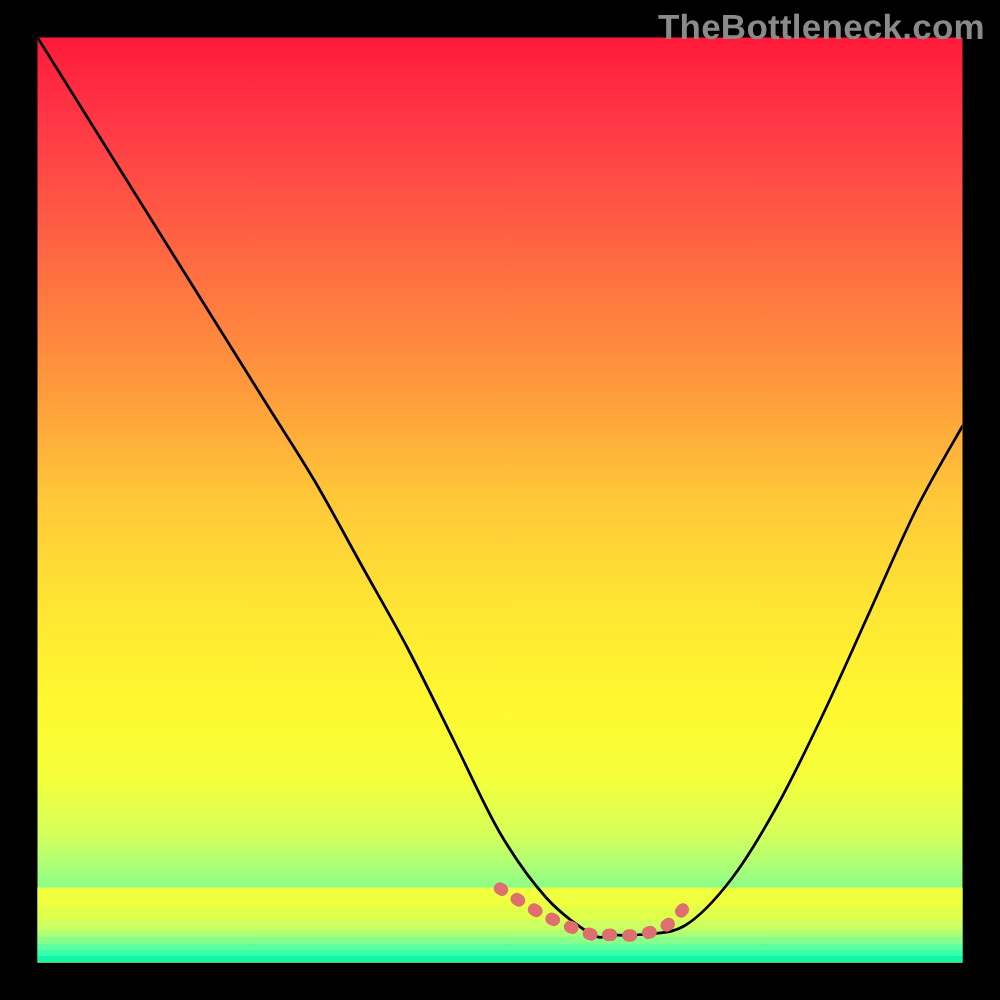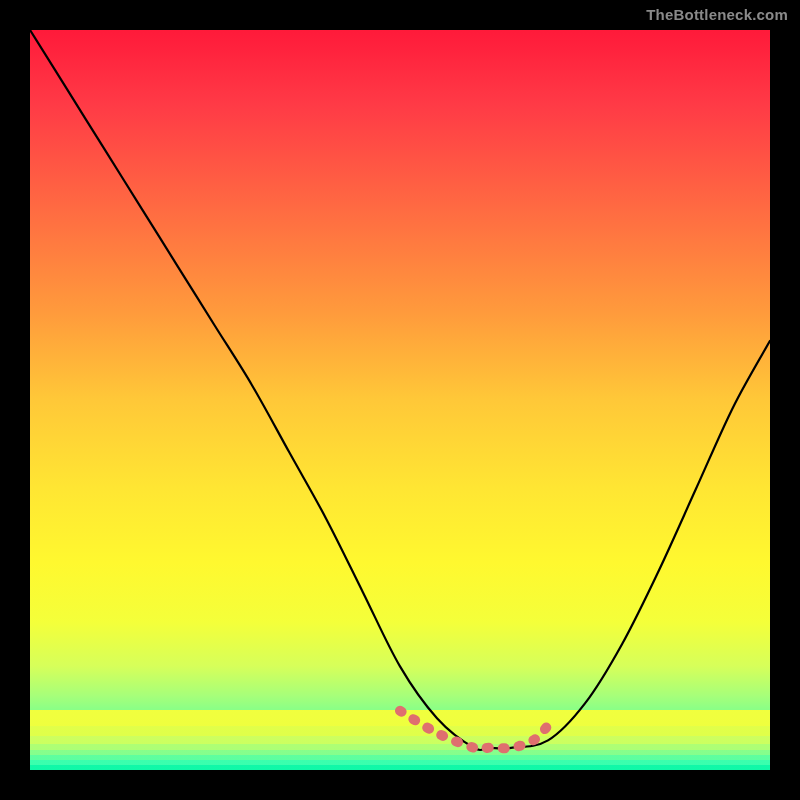--- a/index.html
+++ b/index.html
@@ -15,21 +15,21 @@
     position: relative;
     width: 800px;
     height: 800px;
     background: #000;
   }
   .watermark {
     position: absolute;
     top: 6px;
     right: 12px;
     color: #8a8a8a;
-    font-size: 15px;
+    font-size: 28px;
     font-weight: 600;
     letter-spacing: 0.2px;
     z-index: 10;
     user-select: none;
   }
   .chart-frame {
     position: absolute;
     left: 30px;
     top: 30px;
     width: 740px;

